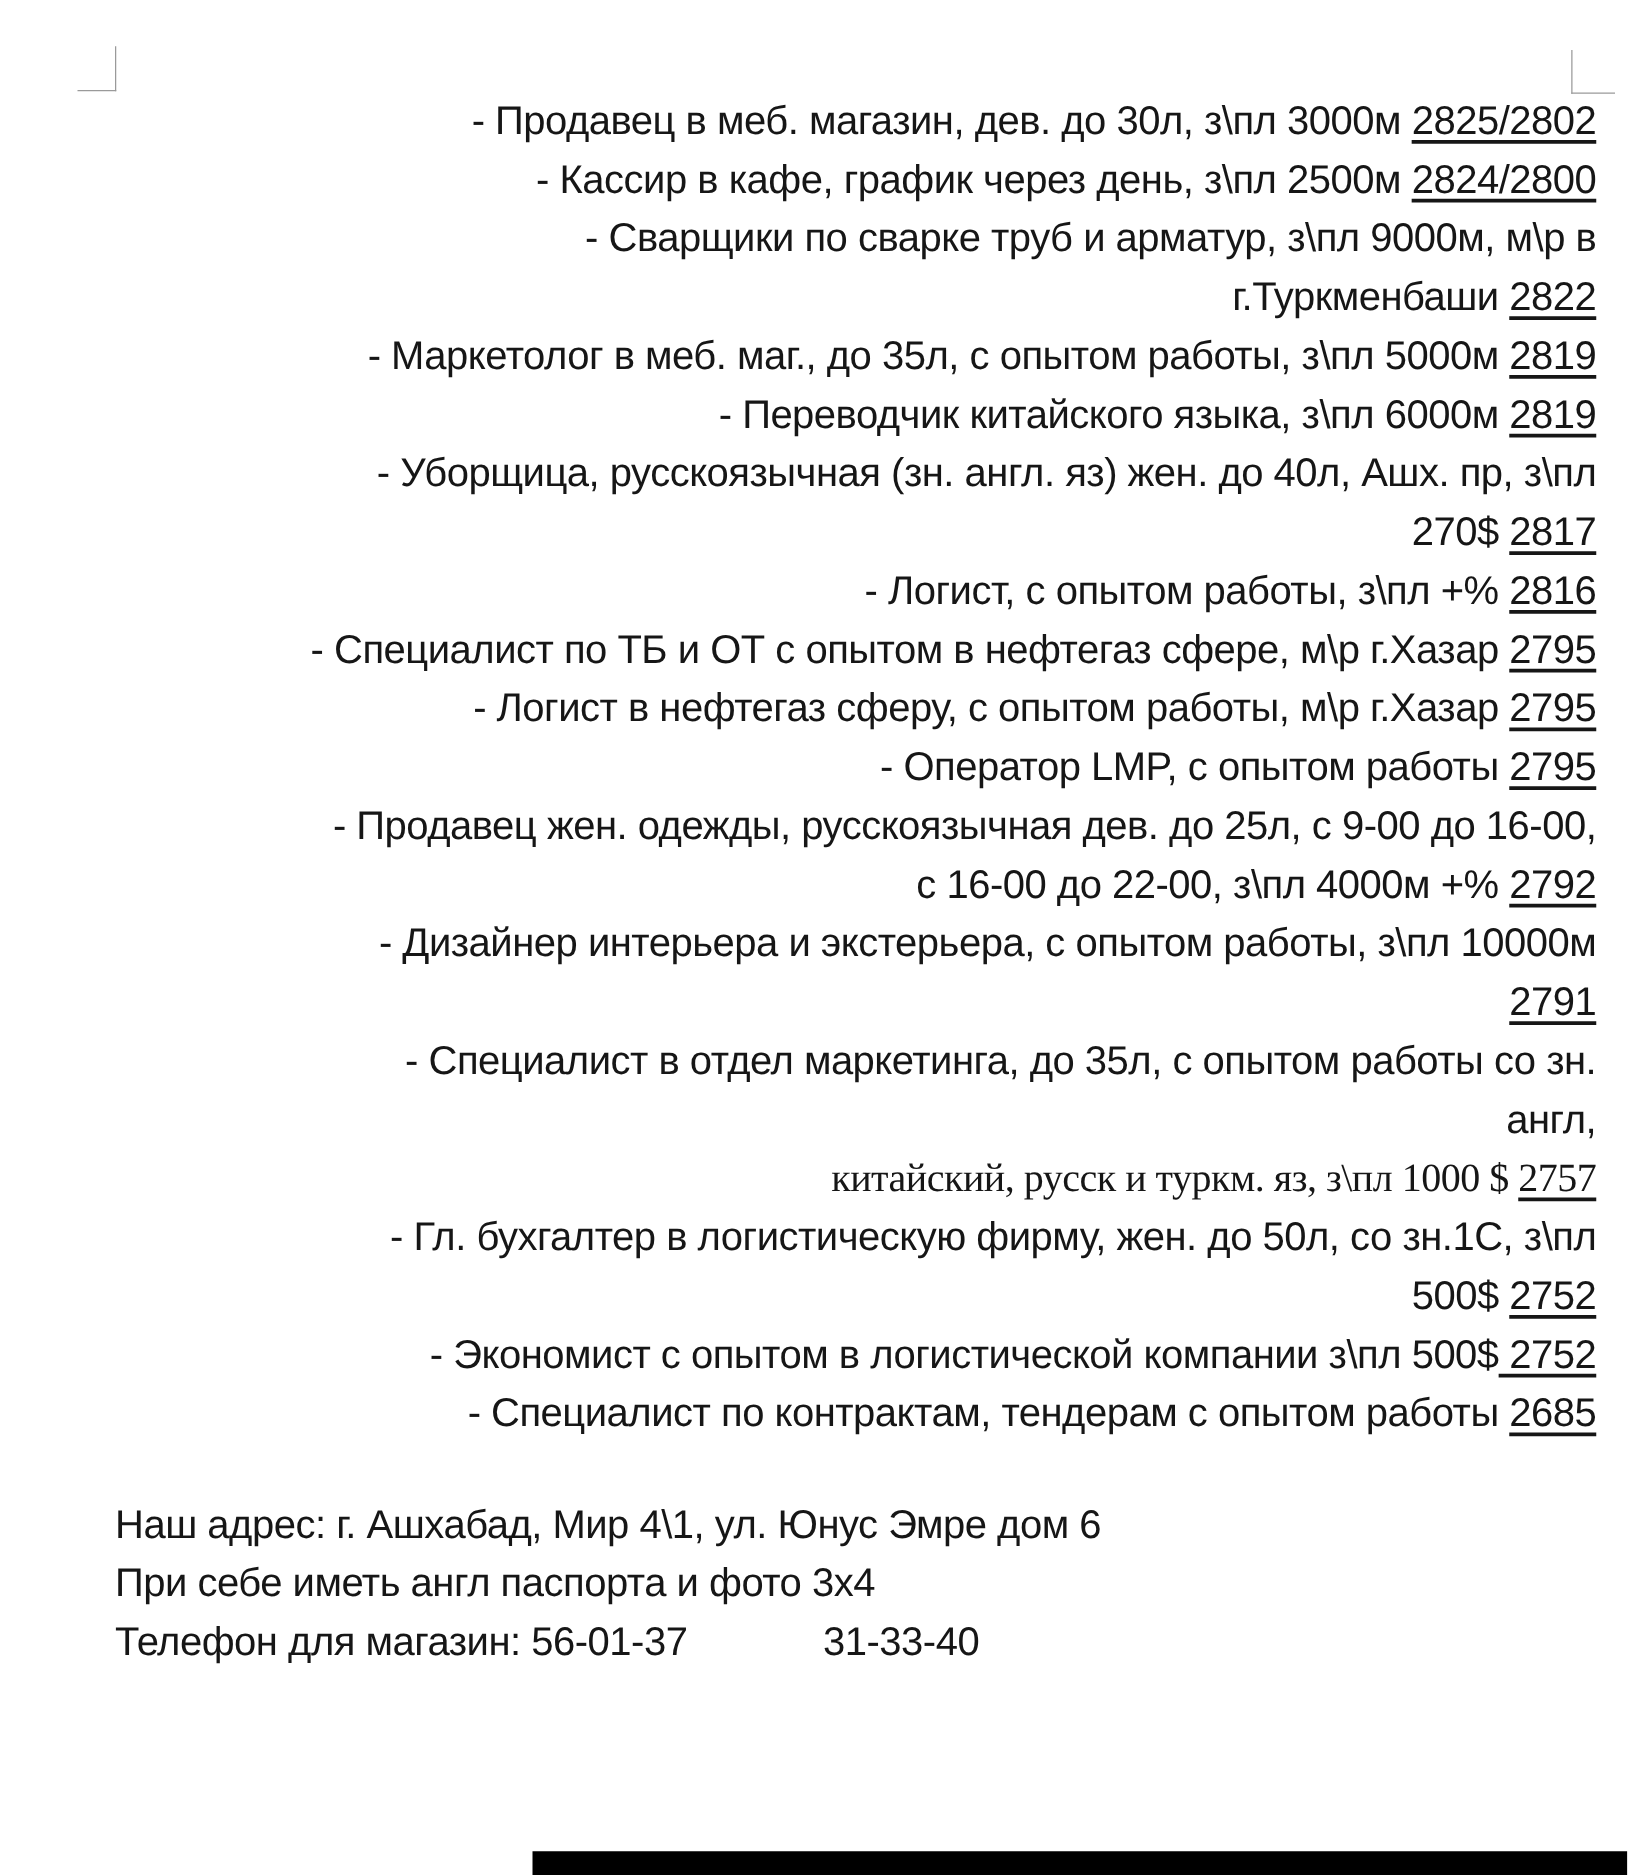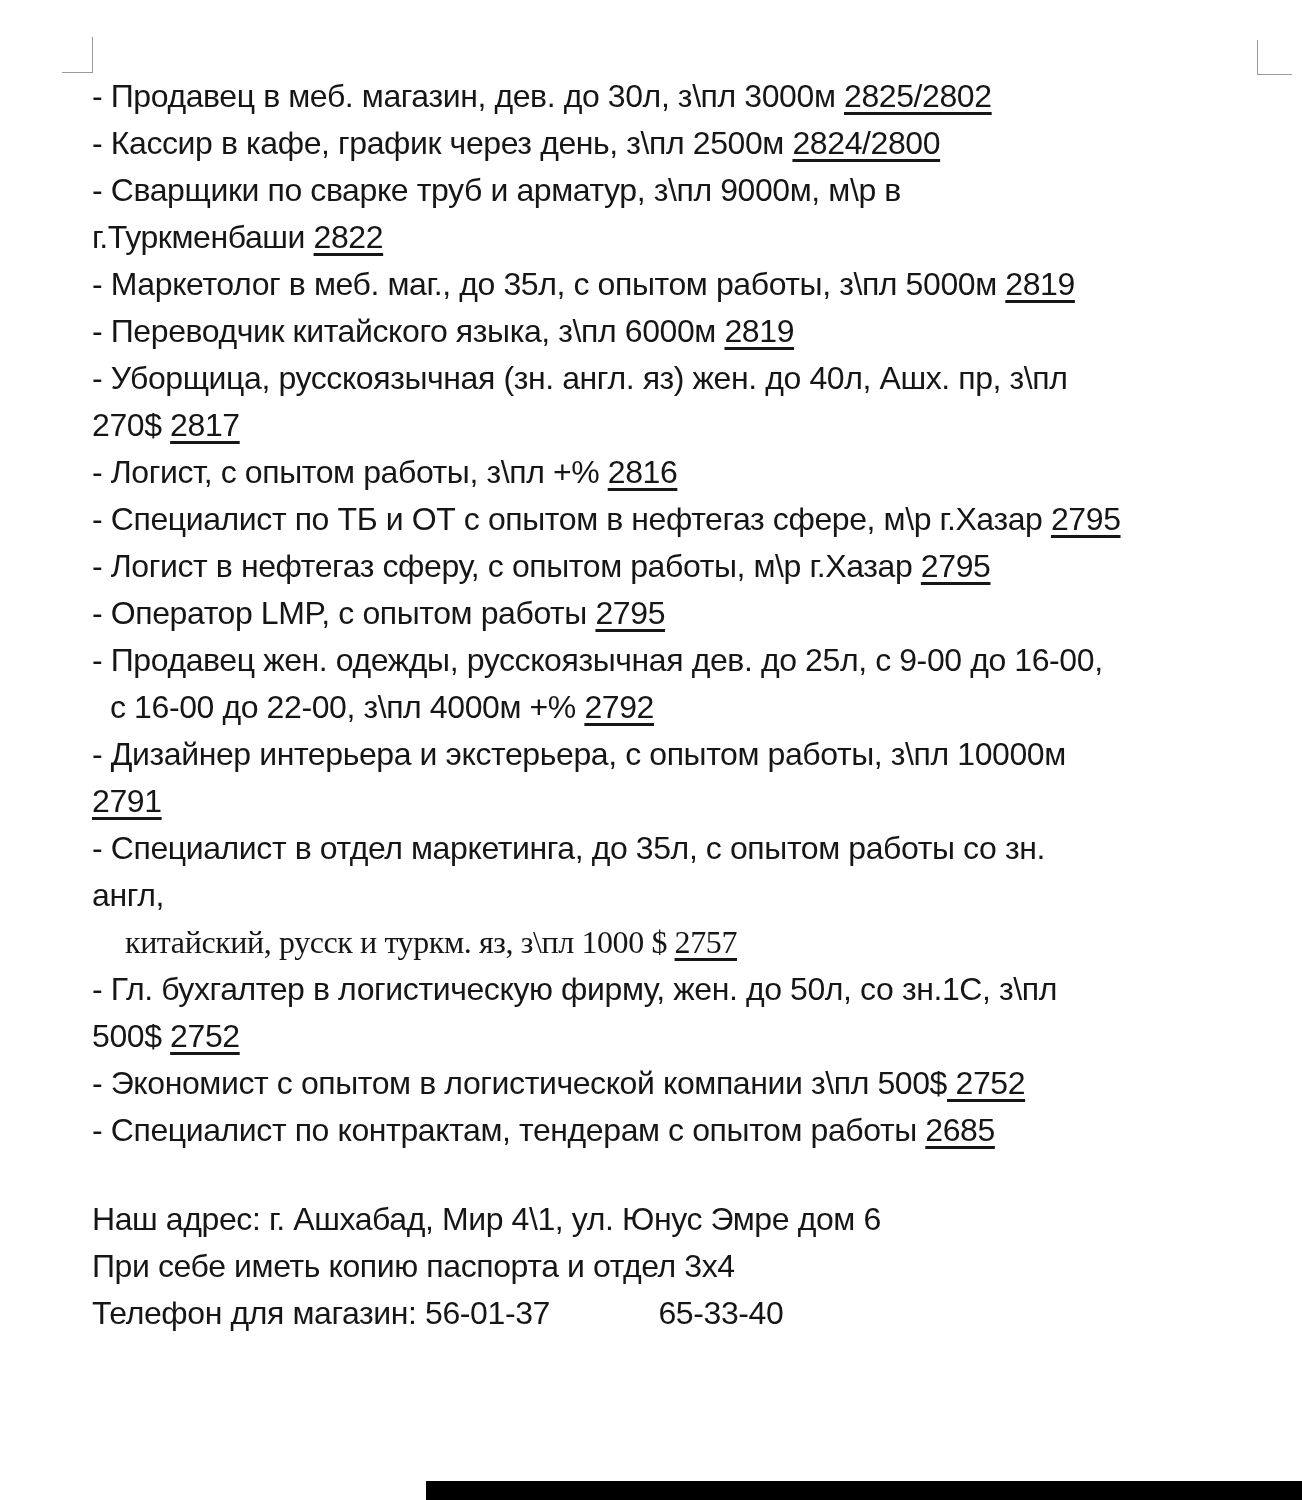--- a/index.html
+++ b/index.html
@@ -29,21 +29,21 @@
   }
   .listings {
     position: absolute;
     left: 92px; top: 73px;
     width: 1185px;
     font-size: 32px;
     line-height: 47px;
     letter-spacing: -0.4px;
     white-space: pre-wrap;
   }
-  .line { white-space: nowrap; }
+  .line { white-space: nowrap; text-align: right; }
   .line.indent-1 { padding-left: 18px; }
   .line.indent-2 { padding-left: 33px; font-family: Liberation Serif, serif; }
   .u {
     text-decoration: underline;
     text-decoration-thickness: 2.5px;
     text-underline-offset: 5px;
     text-decoration-skip-ink: none;
   }
   .footer {
     position: absolute;
@@ -66,23 +66,23 @@
 
 <div class="page" style="background: rgb(255, 255, 255); color: rgb(22, 22, 22);">
 
   <div class="crop-tl" style="border-color: rgb(154, 154, 154);"></div>
   <div class="crop-tr" style="border-color: rgb(154, 154, 154);"></div>
 
   <div class="listings" id="listings"><div class="line"><span class="">- Продавец в меб. магазин, дев. до 30л, з\пл 3000м </span><span class="u">2825/2802</span></div><div class="line"><span class="">- Кассир в кафе, график через день, з\пл 2500м </span><span class="u">2824/2800</span></div><div class="line"><span class="">- Сварщики по сварке труб и арматур, з\пл 9000м, м\р в</span></div><div class="line"><span class="">г.Туркменбаши </span><span class="u">2822</span></div><div class="line"><span class="">- Маркетолог в меб. маг., до 35л, с опытом работы, з\пл 5000м </span><span class="u">2819</span></div><div class="line"><span class="">- Переводчик китайского языка, з\пл 6000м </span><span class="u">2819</span></div><div class="line"><span class="">- Уборщица, русскоязычная (зн. англ. яз) жен. до 40л, Ашх. пр, з\пл</span></div><div class="line"><span class="">270$ </span><span class="u">2817</span></div><div class="line"><span class="">- Логист, с опытом работы, з\пл +% </span><span class="u">2816</span></div><div class="line"><span class="">- Специалист по ТБ и ОТ с опытом в нефтегаз сфере, м\р г.Хазар </span><span class="u">2795</span></div><div class="line"><span class="">- Логист в нефтегаз сферу, с опытом работы, м\р г.Хазар </span><span class="u">2795</span></div><div class="line"><span class="">- Оператор LMP, с опытом работы </span><span class="u">2795</span></div><div class="line"><span class="">- Продавец жен. одежды, русскоязычная дев. до 25л, с 9-00 до 16-00,</span></div><div class="line indent-1"><span class="">с 16-00 до 22-00, з\пл 4000м +% </span><span class="u">2792</span></div><div class="line"><span class="">- Дизайнер интерьера и экстерьера, с опытом работы, з\пл 10000м</span></div><div class="line"><span class="u">2791</span></div><div class="line"><span class="">- Специалист в отдел маркетинга, до 35л, с опытом работы со зн.</span></div><div class="line"><span class="">англ,</span></div><div class="line indent-2"><span class="">китайский, русск и туркм. яз, з\пл 1000 $ </span><span class="u">2757</span></div><div class="line"><span class="">- Гл. бухгалтер в логистическую фирму, жен. до 50л, со зн.1С, з\пл</span></div><div class="line"><span class="">500$ </span><span class="u">2752</span></div><div class="line"><span class="">- Экономист с опытом в логистической компании з\пл 500$</span><span class="u"> 2752</span></div><div class="line"><span class="">- Специалист по контрактам, тендерам с опытом работы </span><span class="u">2685</span></div></div>
 
   <div class="footer">
     <div class="footer-line">Наш адрес: г. Ашхабад, Мир 4\1, ул. Юнус Эмре дом 6</div>
-    <div class="footer-line">При себе иметь копию паспорта и отдел 3х4</div>
+    <div class="footer-line">При себе иметь англ паспорта и фото 3х4</div>
     <div class="footer-line">
       <span>Телефон для магазин:</span>
       <span class="phone1">56-01-37</span>
-      <span class="phone2">65-33-40</span>
+      <span class="phone2">31-33-40</span>
     </div>
   </div>
 
   <div class="bottom-bar" style="background: rgb(0, 0, 0);"></div>
 
 </div>
 
 </body></html>

